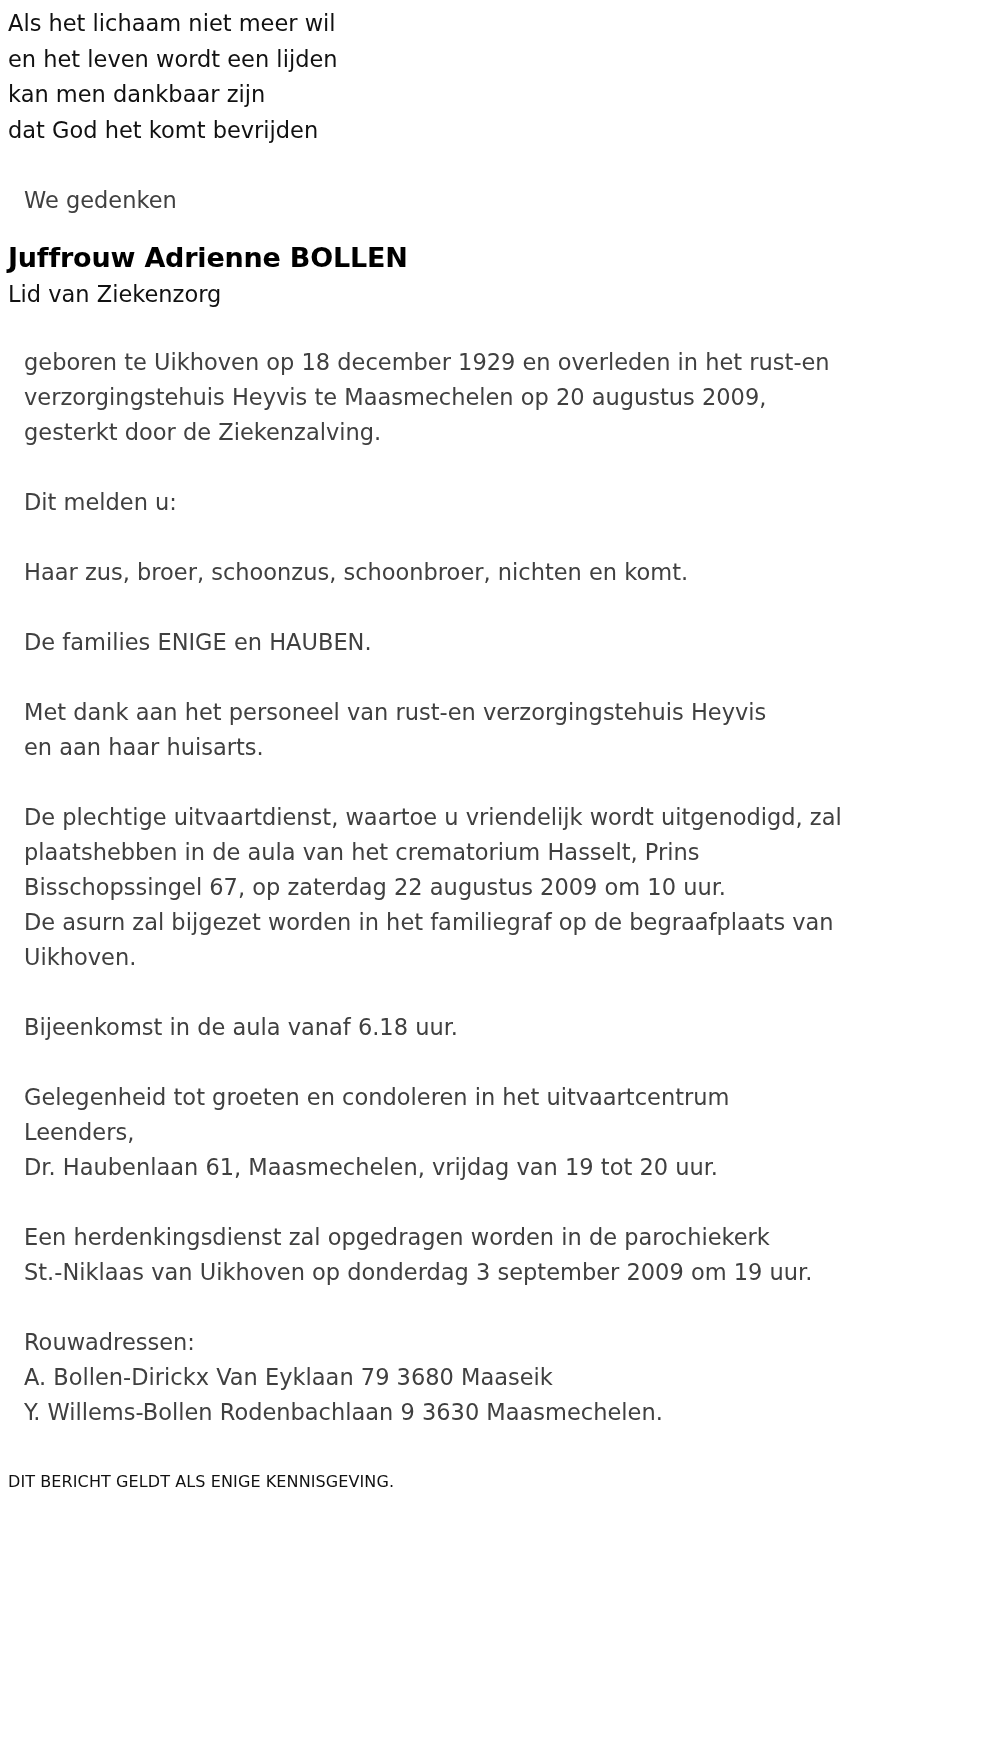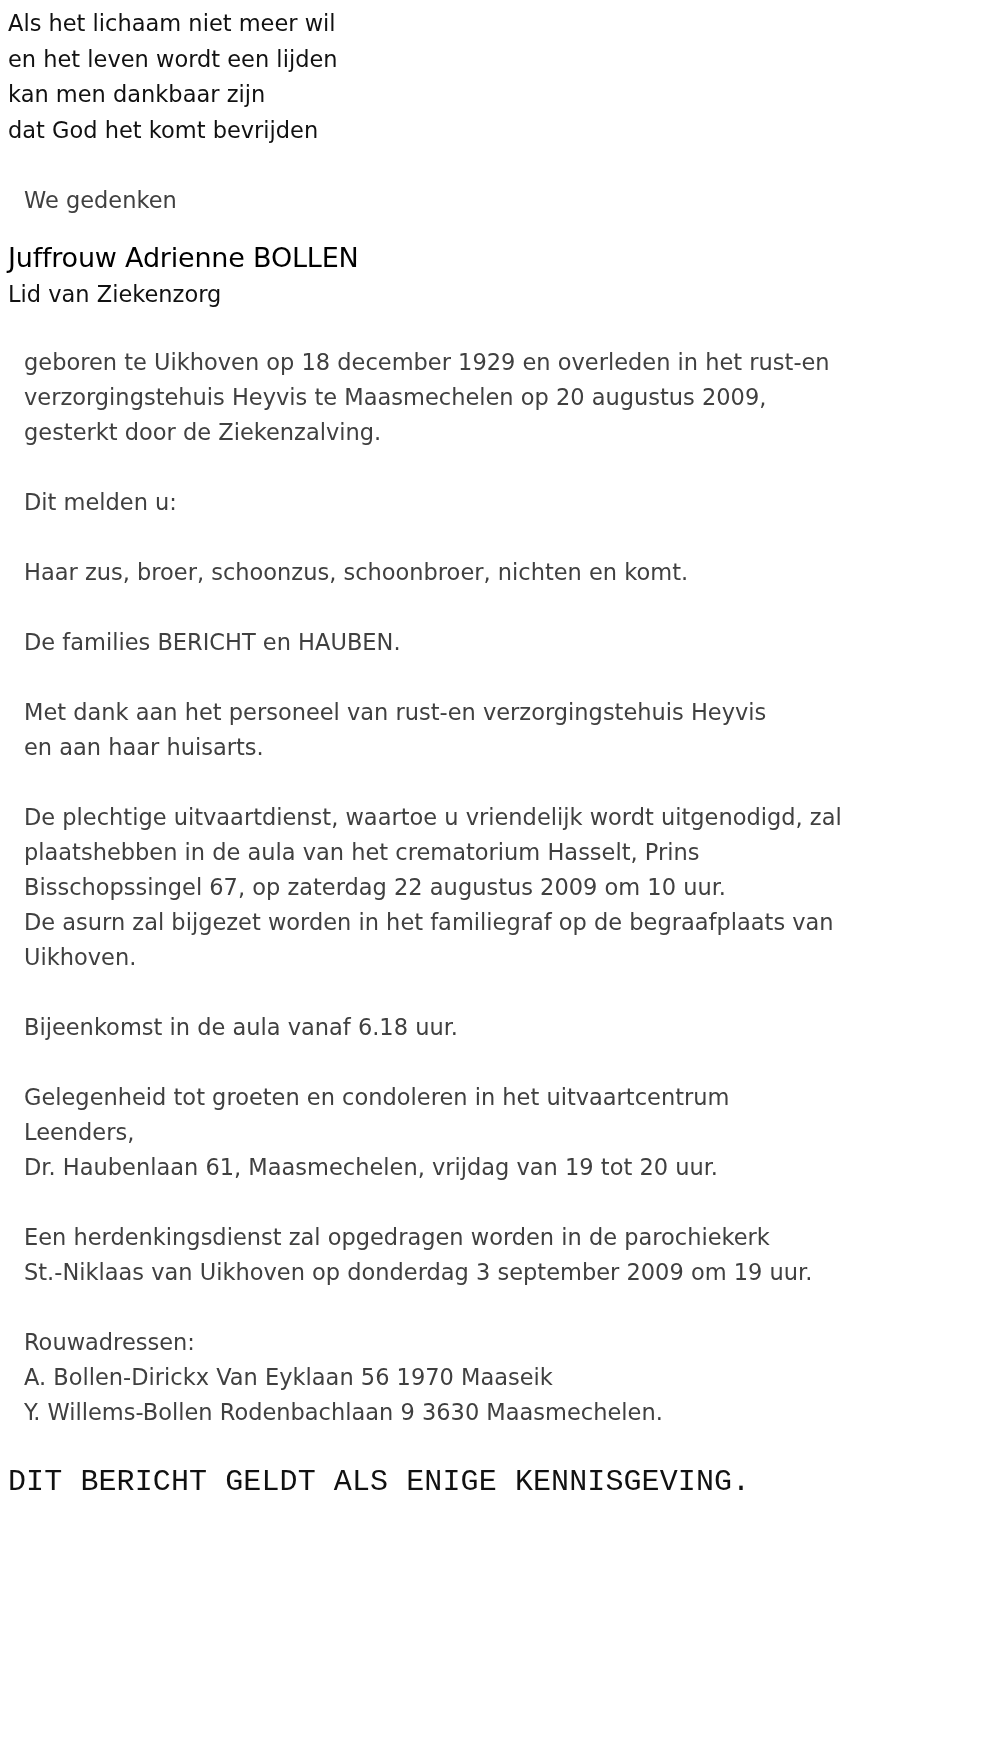--- a/index.html
+++ b/index.html
@@ -29,34 +29,33 @@
   .poem {
     font-size: 22.5px;
     line-height: 35.5px;
     white-space: pre-wrap;
   }
   .spacer-sm { height: 35px; }
   .spacer-xs { height: 16px; }
   .name {
     font-size: 27px;
     line-height: 40px;
-    font-weight: normal;
+    font-weight: bold;
     letter-spacing: -0.2px;
     margin-top: 4px;
     color: #000000;
   }
   .subtitle {
     font-size: 22.5px;
     line-height: 32px;
   }
   .final {
-    font-size: 30px;
+    font-size: 16px;
     line-height: 34px;
     letter-spacing: 0.1px;
-    font-family: Liberation Mono, monospace;
   }
 </style>
 </head>
 <body>
 
 <div class="page">
 
   <div class="poem">Als het lichaam niet meer wil
 en het leven wordt een lijden
 kan men dankbaar zijn
@@ -81,21 +80,21 @@
   <div class="spacer-sm"></div>
 
   <div class="block">Dit melden u:</div>
 
   <div class="spacer-sm"></div>
 
   <div class="block">Haar zus, broer, schoonzus, schoonbroer, nichten en komt.</div>
 
   <div class="spacer-sm"></div>
 
-  <div class="block">De families BERICHT en HAUBEN.</div>
+  <div class="block">De families ENIGE en HAUBEN.</div>
 
   <div class="spacer-sm"></div>
 
   <div class="block">Met dank aan het personeel van rust-en verzorgingstehuis Heyvis
 en aan haar huisarts.</div>
 
   <div class="spacer-sm"></div>
 
   <div class="block">De plechtige uitvaartdienst, waartoe u vriendelijk wordt uitgenodigd, zal
 plaatshebben in de aula van het crematorium Hasselt, Prins
@@ -114,20 +113,20 @@
 Dr. Haubenlaan 61, Maasmechelen, vrijdag van 19 tot 20 uur.</div>
 
   <div class="spacer-sm"></div>
 
   <div class="block">Een herdenkingsdienst zal opgedragen worden in de parochiekerk
 St.-Niklaas van Uikhoven op donderdag 3 september 2009 om 19 uur.</div>
 
   <div class="spacer-sm"></div>
 
   <div class="block">Rouwadressen:</div>
-  <div class="block">A. Bollen-Dirickx Van Eyklaan 56 1970 Maaseik
+  <div class="block">A. Bollen-Dirickx Van Eyklaan 79 3680 Maaseik
 Y. Willems-Bollen Rodenbachlaan 9 3630 Maasmechelen.</div>
 
   <div class="spacer-sm"></div>
 
   <div class="final">DIT BERICHT GELDT ALS ENIGE KENNISGEVING.</div>
 
 </div>
 
 </body></html>

